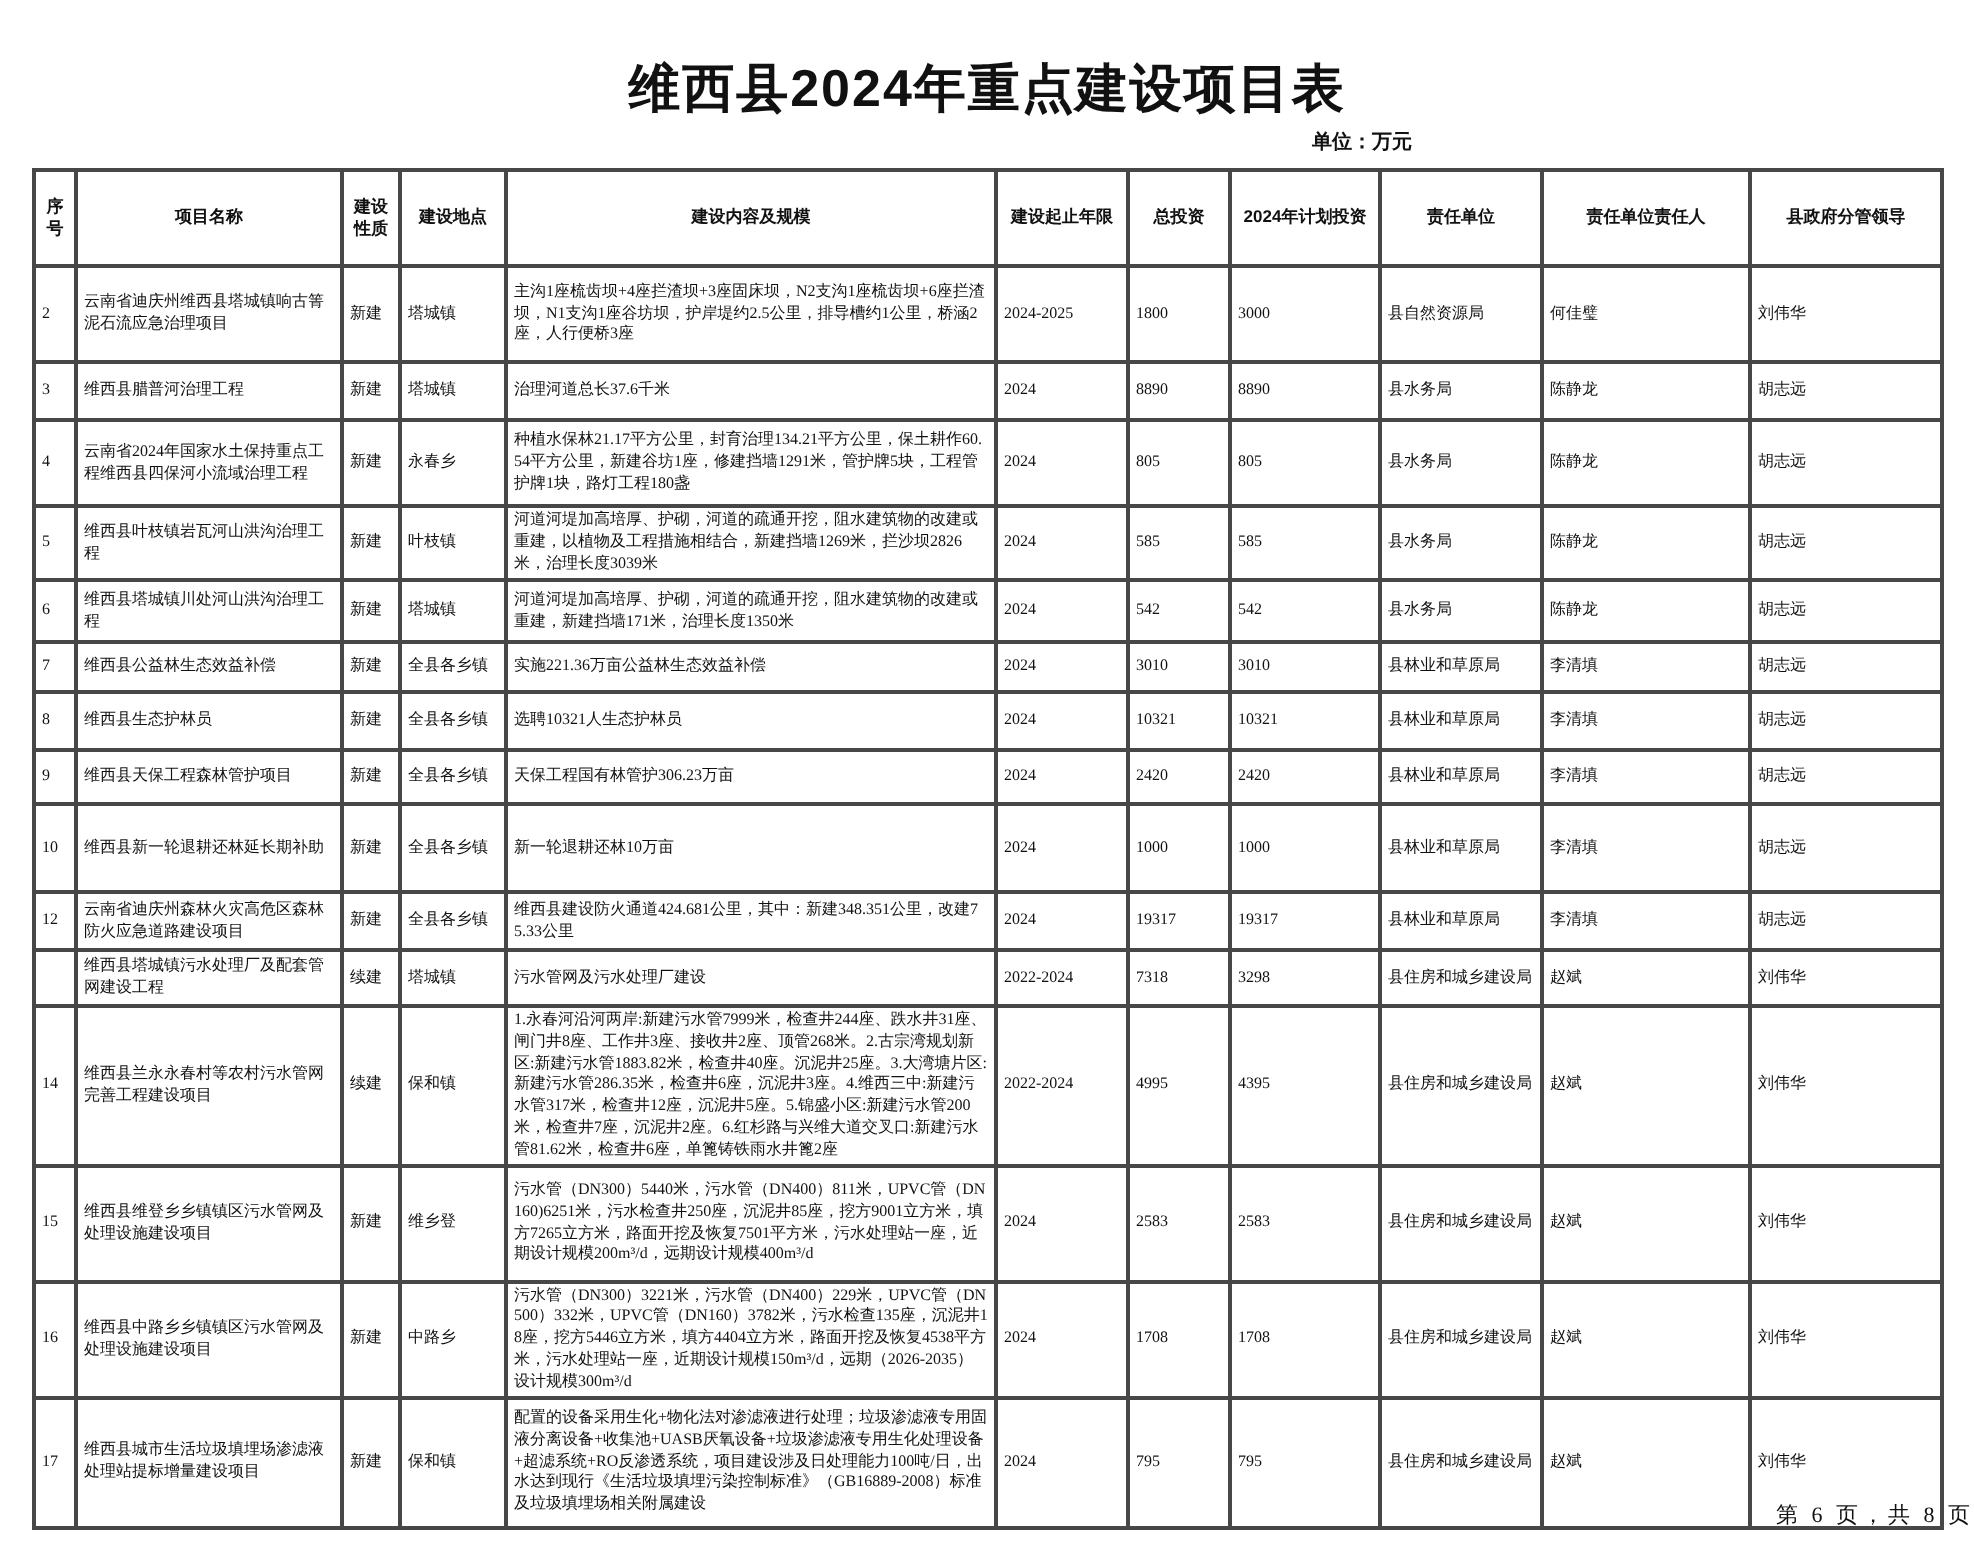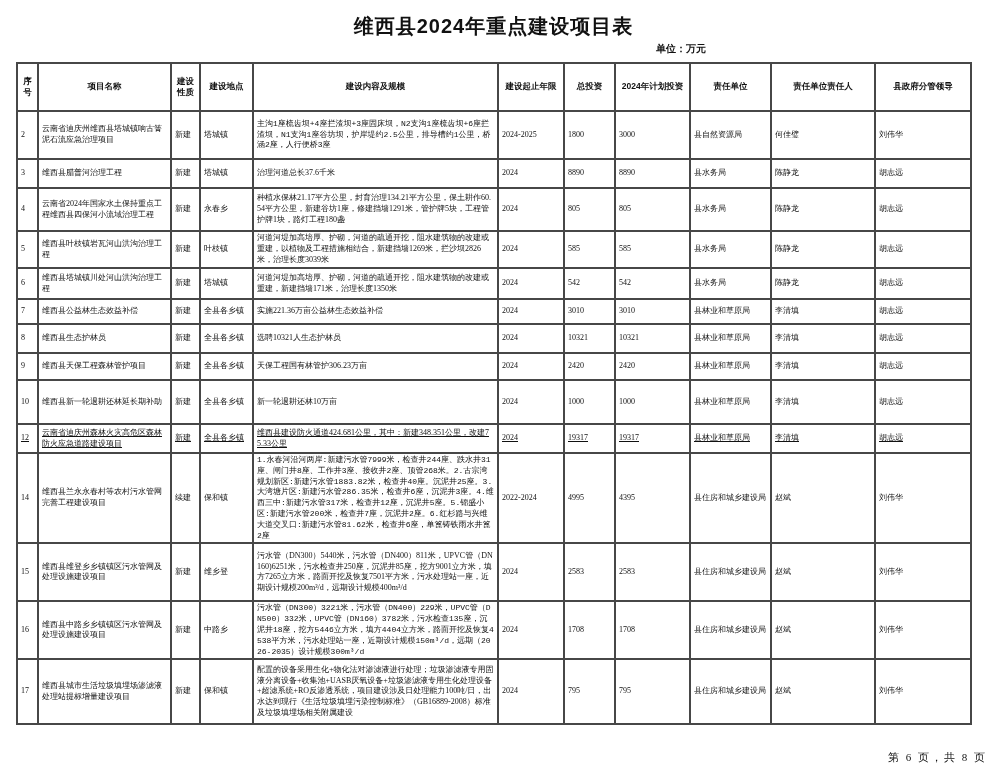--- a/index.html
+++ b/index.html
@@ -1,21 +1,21 @@
 <!DOCTYPE html>
 <html lang="zh"><head>
 <meta charset="utf-8">
 <style>
   html,body{margin:0;padding:0;}
   body{
     width:987px;height:772px;overflow:hidden;background:#ffffff;color:#111;
     font-family:"Liberation Serif","DejaVu Serif",serif;position:relative;
   }
   .page-title{
-    text-align:center;padding-top:13px;font-size:20px;font-weight:bold;
+    text-align:center;padding-top:27px;font-size:26px;font-weight:bold;
     font-family:"Liberation Sans","DejaVu Sans",sans-serif;letter-spacing:1px;
   }
   .unit-row{position:relative;height:22px;text-align:right;}
   .unit-label{
     position:absolute;left:656px;top:2px;font-size:10px;font-weight:bold;
     font-family:"Liberation Sans","DejaVu Sans",sans-serif;
   }
   table.projects{
     border-collapse:collapse;table-layout:fixed;margin-left:16px;width:954px;
     background:#fff;
@@ -24,21 +24,21 @@
   table.projects th, table.projects td{
     border:2px solid #474747;padding:1px 3px;vertical-align:middle;
     overflow:hidden;word-break:break-all;
   }
   table.projects th{
     font-family:"Liberation Sans","DejaVu Sans",sans-serif;
     font-weight:bold;font-size:8.5px;text-align:center;line-height:1.35;
   }
   table.projects td{font-size:8px;line-height:1.35;text-align:left;}
   td.c-no, td.c-nature, td.c-total, td.c-planned{text-align:center;}
-  td.small{font-size:5.5px;line-height:1.55;font-family:Liberation Mono, monospace;}
+  td.small{font-size:5.5px;line-height:1.55;}
   .page-footer{
     position:absolute;left:0;top:750px;width:100%;text-align:right;
     font-size:11px;letter-spacing:2px;
   }
 </style>
 </head>
 <body>
 
 <div class="page-title">维西县2024年重点建设项目表</div>
 
@@ -186,32 +186,45 @@
         <td class="c-nature">新建</td>
         <td>全县各乡镇</td>
         <td>新一轮退耕还林10万亩</td>
         <td>2024</td>
         <td class="c-total">1000</td>
         <td class="c-planned">1000</td>
         <td>县林业和草原局</td>
         <td>李清填</td>
         <td>胡志远</td>
       </tr>
-      <tr style="height: 29px; text-decoration: underline;">
+      <tr style="height: 29px;">
         <td class="c-no">12</td>
         <td>云南省迪庆州森林火灾高危区森林防火应急道路建设项目</td>
         <td class="c-nature">新建</td>
         <td>全县各乡镇</td>
         <td>维西县建设防火通道424.681公里，其中：新建348.351公里，改建75.33公里</td>
         <td>2024</td>
         <td class="c-total">19317</td>
         <td class="c-planned">19317</td>
         <td>县林业和草原局</td>
         <td>李清填</td>
         <td>胡志远</td>
+      </tr>
+      <tr style="height: 28px;">
+        <td class="c-no"></td>
+        <td>维西县塔城镇污水处理厂及配套管网建设工程</td>
+        <td class="c-nature">续建</td>
+        <td>塔城镇</td>
+        <td>污水管网及污水处理厂建设</td>
+        <td>2022-2024</td>
+        <td class="c-total">7318</td>
+        <td class="c-planned">3298</td>
+        <td>县住房和城乡建设局</td>
+        <td>赵斌</td>
+        <td>刘伟华</td>
       </tr>
       <tr style="height: 70px;">
         <td class="c-no">14</td>
         <td>维西县兰永永春村等农村污水管网完善工程建设项目</td>
         <td class="c-nature">续建</td>
         <td>保和镇</td>
         <td class="small">1.永春河沿河两岸:新建污水管7999米，检查井244座、跌水井31座、闸门井8座、工作井3座、接收井2座、顶管268米。2.古宗湾规划新区:新建污水管1883.82米，检查井40座。沉泥井25座。3.大湾塘片区:新建污水管286.35米，检查井6座，沉泥井3座。4.维西三中:新建污水管317米，检查井12座，沉泥井5座。5.锦盛小区:新建污水管200米，检查井7座，沉泥井2座。6.红杉路与兴维大道交叉口:新建污水管81.62米，检查井6座，单篦铸铁雨水井篦2座</td>
         <td>2022-2024</td>
         <td class="c-total">4995</td>
         <td class="c-planned">4395</td>

